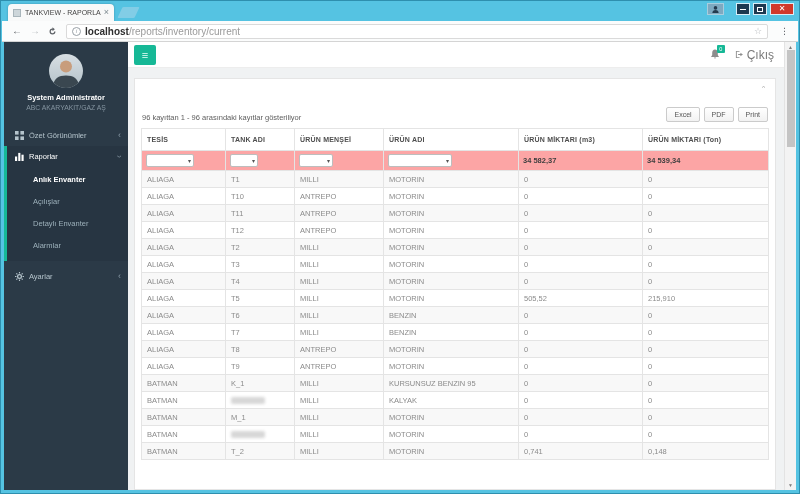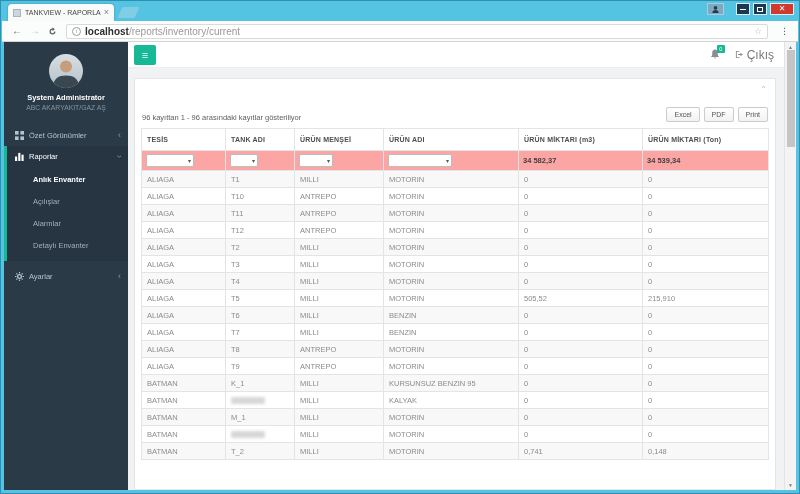--- a/index.html
+++ b/index.html
@@ -195,22 +195,22 @@
                   <rect x="3.6" y="1" width="2.4" height="9" fill="currentColor"></rect>
                   <rect x="7.2" y="3" width="2.4" height="7" fill="currentColor"></rect>
                 </svg>
               </span>
               <span class="glabel">Raporlar</span>
               <span class="chev down">‹</span>
             </div>
             <div class="submenu">
               <div class="sub-item active">Anlık Envanter</div>
               <div class="sub-item">Açılışlar</div>
+              <div class="sub-item">Detaylı Envanter</div>
               <div class="sub-item">Alarmlar</div>
-              <div class="sub-item">Detaylı Envanter</div>
             </div>
           </div>
           <div class="group settings">
             <div class="group-hd">
               <span class="gicon">
                 <svg viewBox="0 0 10 10">
                   <circle cx="5" cy="5" r="2.1" fill="none" stroke="currentColor" stroke-width="1.4"></circle>
                   <g stroke="currentColor" stroke-width="1.3">
                     <line x1="5" y1="0" x2="5" y2="1.6"></line>
                     <line x1="5" y1="8.4" x2="5" y2="10"></line>

